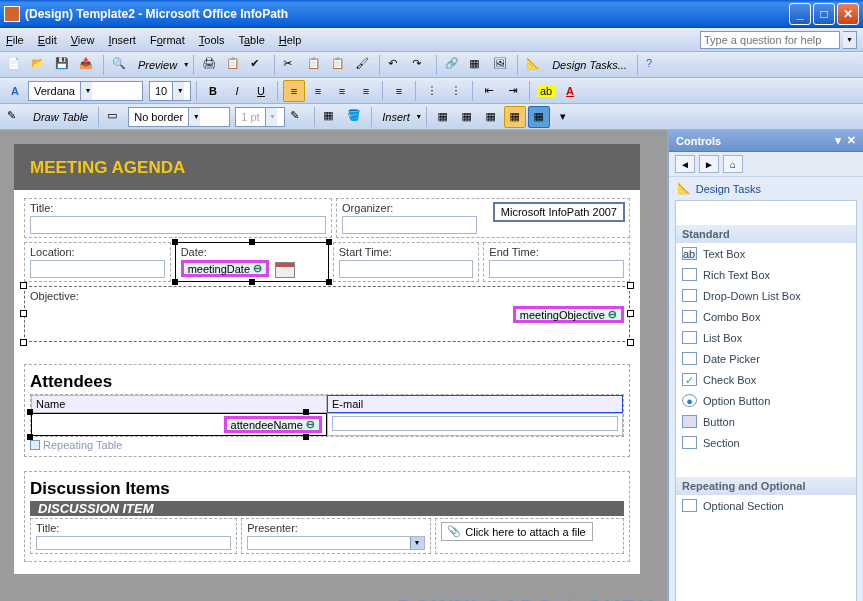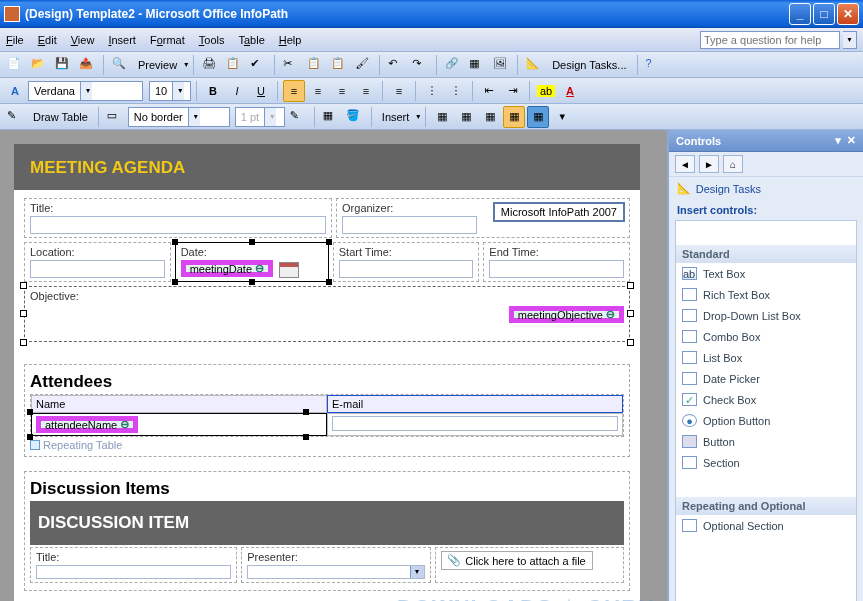--- a/index.html
+++ b/index.html
@@ -19,42 +19,42 @@
 .menubar span.mitem u { text-decoration: underline; }
 .helpbox { margin-left: auto; }
 .helpbox input { width: 140px; height: 18px; border: 1px solid #7a98c9; padding: 0 3px; color: #888; font-size: 11px; }
 .helpbox .dd { display: inline-block; width: 14px; height: 18px; border: 1px solid #7a98c9; border-left: none; background: #e6edf8; text-align: center; line-height: 16px; font-size: 8px; vertical-align: top; }
 
 
 .toolbar { height: 26px; background: linear-gradient(#e3ebf7,#c3d4ee); border-bottom: 1px solid #9db3d8; display: flex; align-items: center; padding: 0 4px; gap: 2px; }
 .tbtn { width: 22px; height: 22px; display: flex; align-items: center; justify-content: center; border: 1px solid transparent; border-radius: 2px; }
 .tbtn svg, .tbtn span.glyph { width: 16px; height: 16px; }
 .tsep { width: 1px; height: 20px; background: #9db3d8; margin: 0 3px; }
-.tlabel { padding: 0 5px; }
+.tlabel { padding: 0 5px; font-style: italic; }
 .tcombo { display: flex; align-items: center; border: 1px solid #7a98c9; background: #fff; height: 20px; }
 .tcombo span { padding: 0 5px; }
 .tcombo .ddl { width: 12px; text-align: center; font-size: 8px; background: #e6edf8; border-left: 1px solid #7a98c9; height: 100%; line-height: 18px; }
 
 
 .workspace { display: flex; height: 497px; }
 .editor { flex: 1; background: #9b9b9b; padding: 14px 8px 0 14px; overflow: hidden; position: relative; }
 .page { background: #646464; width: 626px; }
 .mhdr { background: #646464; padding: 14px 16px 12px; }
 .mhdr h1 { color: #f2c817; font-size: 17px; font-weight: bold; font-family: Verdana, sans-serif; }
 .formarea { background: #fff; padding: 8px 10px; }
 .dashbox { border: 1px dashed #aaa; margin-bottom: 4px; padding: 3px 5px; position: relative; }
 .dashrow { display: flex; gap: 4px; }
 .dashrow .dashbox { flex: 1; }
 .lbl { font-size: 11px; color: #333; display: block; margin-bottom: 2px; }
 .tfield { border: 1px solid #a7b8d0; height: 18px; width: 100%; background: #fff; }
-.bound { display: inline-flex; align-items: center; border: 5px solid #d946ef; background: #e1f2ef; padding: 0 4px; height: 17px; font-size: 10px; }
+.bound { display: inline-flex; align-items: center; border: 3px solid #d946ef; background: #e1f2ef; padding: 0 4px; height: 17px; font-size: 10px; }
 .bound .x { margin-left: 3px; color: #2a7a6e; font-weight: bold; }
 .versiontag { position: absolute; right: 4px; top: 3px; border: 2px solid #5a7aa8; background: #fff; padding: 2px 6px; font-size: 11px; }
 .section-title { font-size: 17px; font-weight: bold; padding: 4px 0 2px; }
-.tblhdr { background: #646464; color: #fff; padding: 12px 8px; font-weight: bold; font-size: 17px; }
+.tblhdr { background: #646464; color: #fff; padding: 0 8px; font-weight: bold; font-size: 13px; font-style: italic; }
 .tblrepeat { color: #8899bb; font-size: 10px; padding: 2px 0; display: flex; align-items: center; gap: 3px; }
 .attach { border: 1px solid #aaa; padding: 2px 6px; display: inline-flex; align-items: center; gap: 4px; font-size: 10px; }
 
 
 .taskpane { width: 196px; background: #e3ebf7; border-left: 2px solid #8da8d2; display: flex; flex-direction: column; }
 .tphdr { background: linear-gradient(#8eaee0,#6a92ce); color: #fff; font-weight: bold; padding: 4px 7px; display: flex; align-items: center; border-bottom: 1px solid #577db5; }
 .tphdr .tpx { margin-left: auto; cursor: pointer; }
 .tpnav { padding: 3px 6px; display: flex; gap: 4px; border-bottom: 1px solid #c8d6ec; }
 .tpnav .nbtn { width: 20px; height: 18px; border: 1px solid #9db3d8; background: #f1f5fb; display: flex; align-items: center; justify-content: center; font-size: 10px; }
 .tplink { padding: 5px 8px; color: #1a4aa0; display: flex; align-items: center; gap: 5px; }
@@ -317,21 +317,21 @@
         <div style="height:18px"></div>
 
         <div class="dashbox">
           <div class="section-title">Attendees</div>
           <div style="border:1px dashed #aaa">
             <div class="dashrow" style="gap:0;background:#eef">
               <div style="flex:1;border:1px solid #bbb;padding:2px 4px">Name</div>
               <div style="flex:1;border:1px solid #1d4ed8;padding:2px 4px">E-mail</div>
             </div>
             <div class="dashrow" style="gap:0;position:relative">
-              <div style="flex:1;border:1px solid #000;padding:2px 4px;background:#fff">
+              <div style="flex:1;border:1px solid #000;padding:2px 4px;text-align:right;background:#fff">
                 <span class="bound">
                     <span>attendeeName</span>
                     <span class="x">⊖</span>
                   </span>
                 <div style="position:absolute;left:-4px;top:-4px;width:6px;height:6px;background:#000"></div>
                 <div style="position:absolute;left:-4px;bottom:-4px;width:6px;height:6px;background:#000"></div>
                 <div style="position:absolute;left:46%;top:-4px;width:6px;height:6px;background:#000"></div>
                 <div style="position:absolute;left:46%;bottom:-4px;width:6px;height:6px;background:#000"></div>
               </div>
               <div style="flex:1;border:1px solid #bbb;padding:2px 4px">
@@ -383,21 +383,20 @@
     </div>
     <div class="tpnav">
       <div class="nbtn">◄</div>
       <div class="nbtn">►</div>
       <div class="nbtn">⌂</div>
     </div>
     <div class="tplink">
       <span>📐</span>
       <span>Design Tasks</span>
     </div>
-    <div class="tpsub">Insert controls:</div>
     <div class="ctrllist">
       <div class="ctrlcat">Standard</div>
       <div class="ctrlitem">
           <span class="ci-icon" style="background:linear-gradient(#fff,#def)">ab</span>
           <span>Text Box</span>
         </div>
       <div class="ctrlitem">
           <span class="ci-icon"></span>
           <span>Rich Text Box</span>
         </div>

